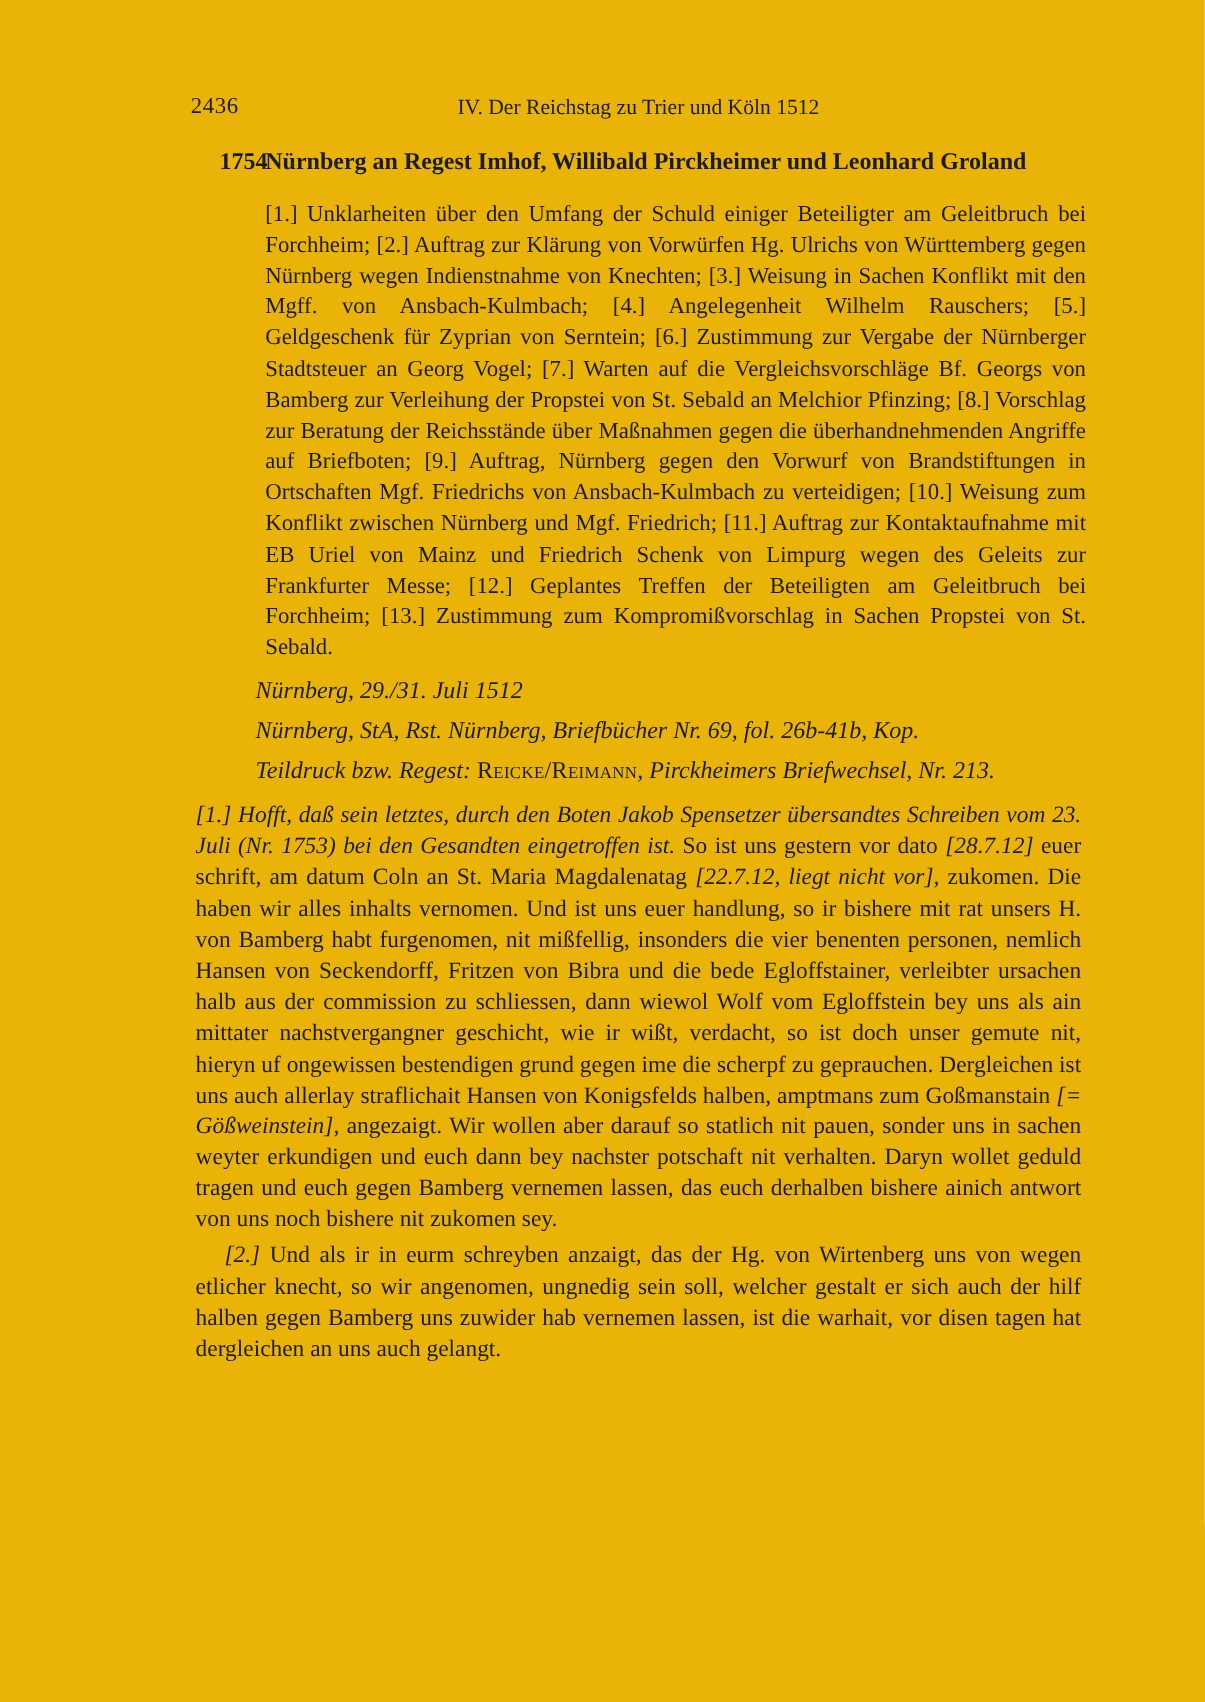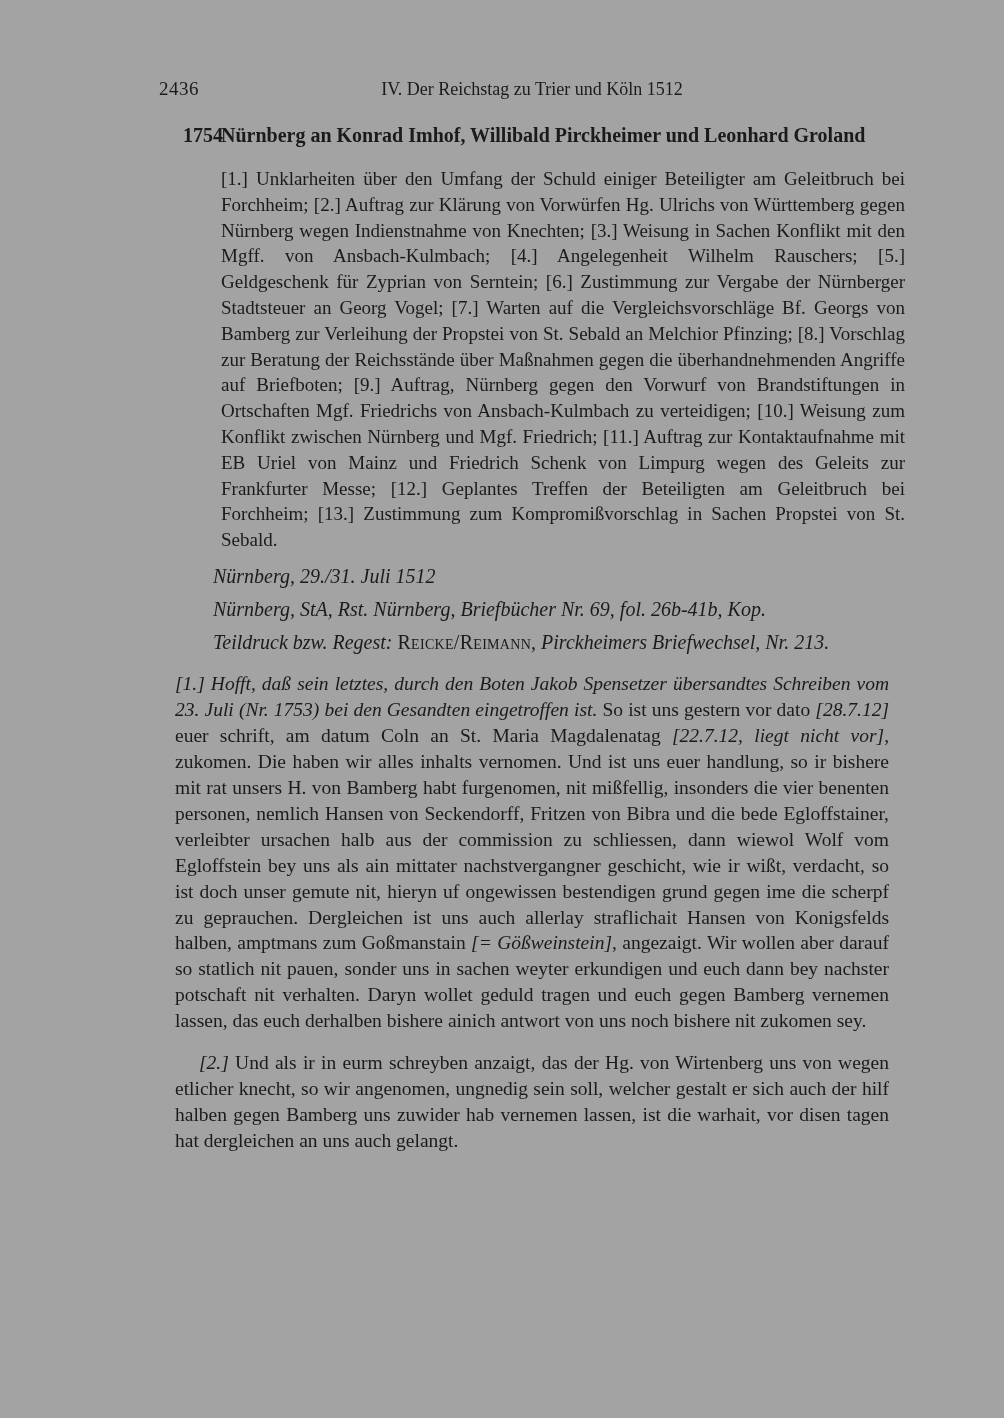--- a/index.html
+++ b/index.html
@@ -5,21 +5,21 @@
   html, body {
     margin: 0;
     padding: 0;
     background: #e9e9e9;
   }
   .page {
     position: relative;
     width: 1004px;
     height: 1418px;
     margin: 0 auto;
-    background: #a3a3a3;
+    background: #eab308;
     color: #1b1b1b;
     font-family: "Liberation Serif", "DejaVu Serif", serif;
     box-sizing: border-box;
     padding: 76px 99px 40px 159px;
     overflow: hidden;
   }
   
   .running-head {
     position: relative;
     height: 26px;
@@ -84,41 +84,41 @@
     font-variant: small-caps;
     letter-spacing: 0.3px;
   }
   
   .body-text {
     font-size: 19.5px;
     line-height: 25.9px;
     text-align: justify;
   }
   .body-para {
-    margin: 16px;
+    margin: 4px;
   }
   .body-para.indented {
     text-indent: 24px;
   }
 </style>
 </head>
 <body>
 
 <div class="page">
 
   <header class="running-head">
     <span class="page-num">2436</span>
     <span class="running-title">IV. Der Reichstag zu Trier und Köln 1512</span>
   </header>
 
   <section class="doc">
 
     <div class="doc-heading">
       <span class="doc-num">1754</span>
-      <h1 class="doc-title">Nürnberg an Konrad Imhof, Willibald Pirckheimer und Leonhard Groland</h1>
+      <h1 class="doc-title">Nürnberg an Regest Imhof, Willibald Pirckheimer und Leonhard Groland</h1>
     </div>
 
     <p class="summary">[1.] Unklarheiten über den Umfang der Schuld einiger Beteiligter am Geleitbruch bei Forchheim; [2.] Auftrag zur Klärung von Vorwürfen Hg. Ulrichs von Württemberg gegen Nürnberg wegen Indienstnahme von Knechten; [3.] Weisung in Sachen Konflikt mit den Mgff. von Ansbach-Kulmbach; [4.] Angelegenheit Wilhelm Rauschers; [5.] Geldgeschenk für Zyprian von Serntein; [6.] Zustimmung zur Vergabe der Nürnberger Stadtsteuer an Georg Vogel; [7.] Warten auf die Vergleichsvorschläge Bf. Georgs von Bamberg zur Verleihung der Propstei von St. Sebald an Melchior Pfinzing; [8.] Vorschlag zur Beratung der Reichsstände über Maßnahmen gegen die überhandnehmenden Angriffe auf Briefboten; [9.] Auftrag, Nürnberg gegen den Vorwurf von Brandstiftungen in Ortschaften Mgf. Friedrichs von Ansbach-Kulmbach zu verteidigen; [10.] Weisung zum Konflikt zwischen Nürnberg und Mgf. Friedrich; [11.] Auftrag zur Kontaktaufnahme mit EB Uriel von Mainz und Friedrich Schenk von Limpurg wegen des Geleits zur Frankfurter Messe; [12.] Geplantes Treffen der Beteiligten am Geleitbruch bei Forchheim; [13.] Zustimmung zum Kompromißvorschlag in Sachen Propstei von St. Sebald.</p>
 
     <p class="dateline">Nürnberg, 29./31. Juli 1512</p>
 
     <p class="archive">Nürnberg, StA, Rst. Nürnberg, Briefbücher Nr. 69, fol. 26b-41b, Kop.</p>
 
     <p class="regest"><span class="seg-italic">Teildruck bzw. Regest: </span><span class="seg-smallcaps">Reicke/Reimann</span><span class="seg-italic">, Pirckheimers Briefwechsel, Nr. 213.</span></p>
 

